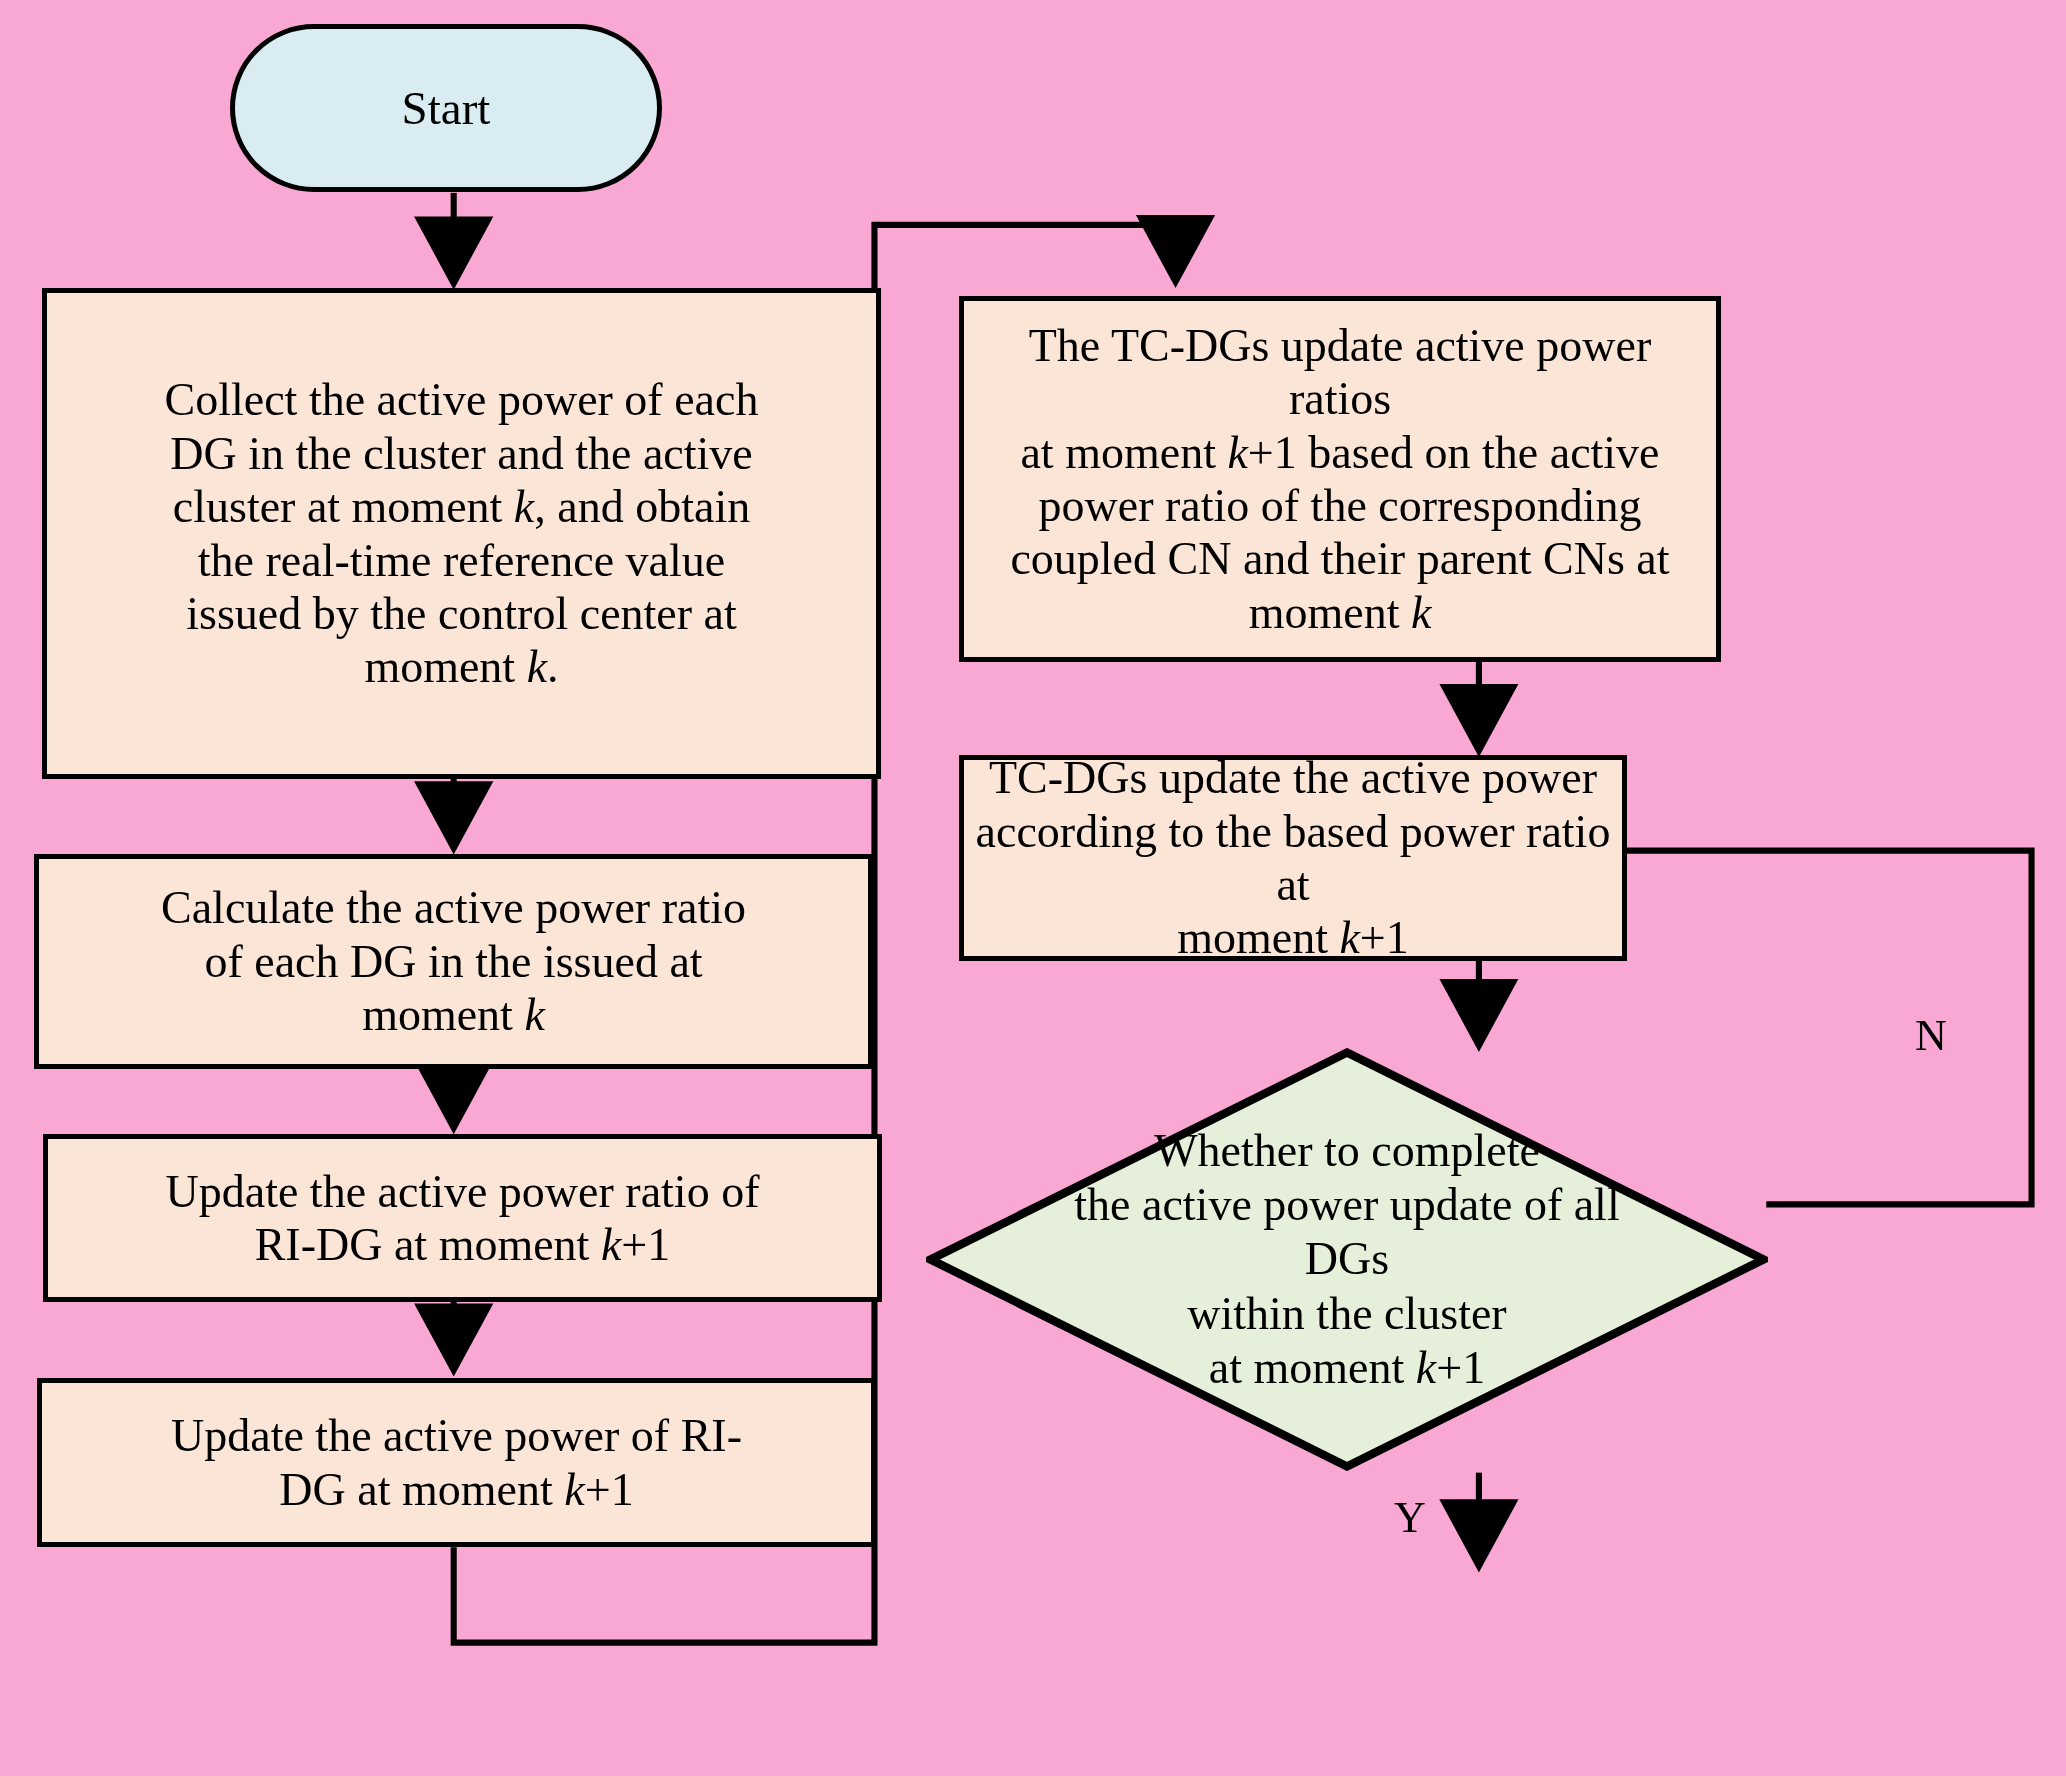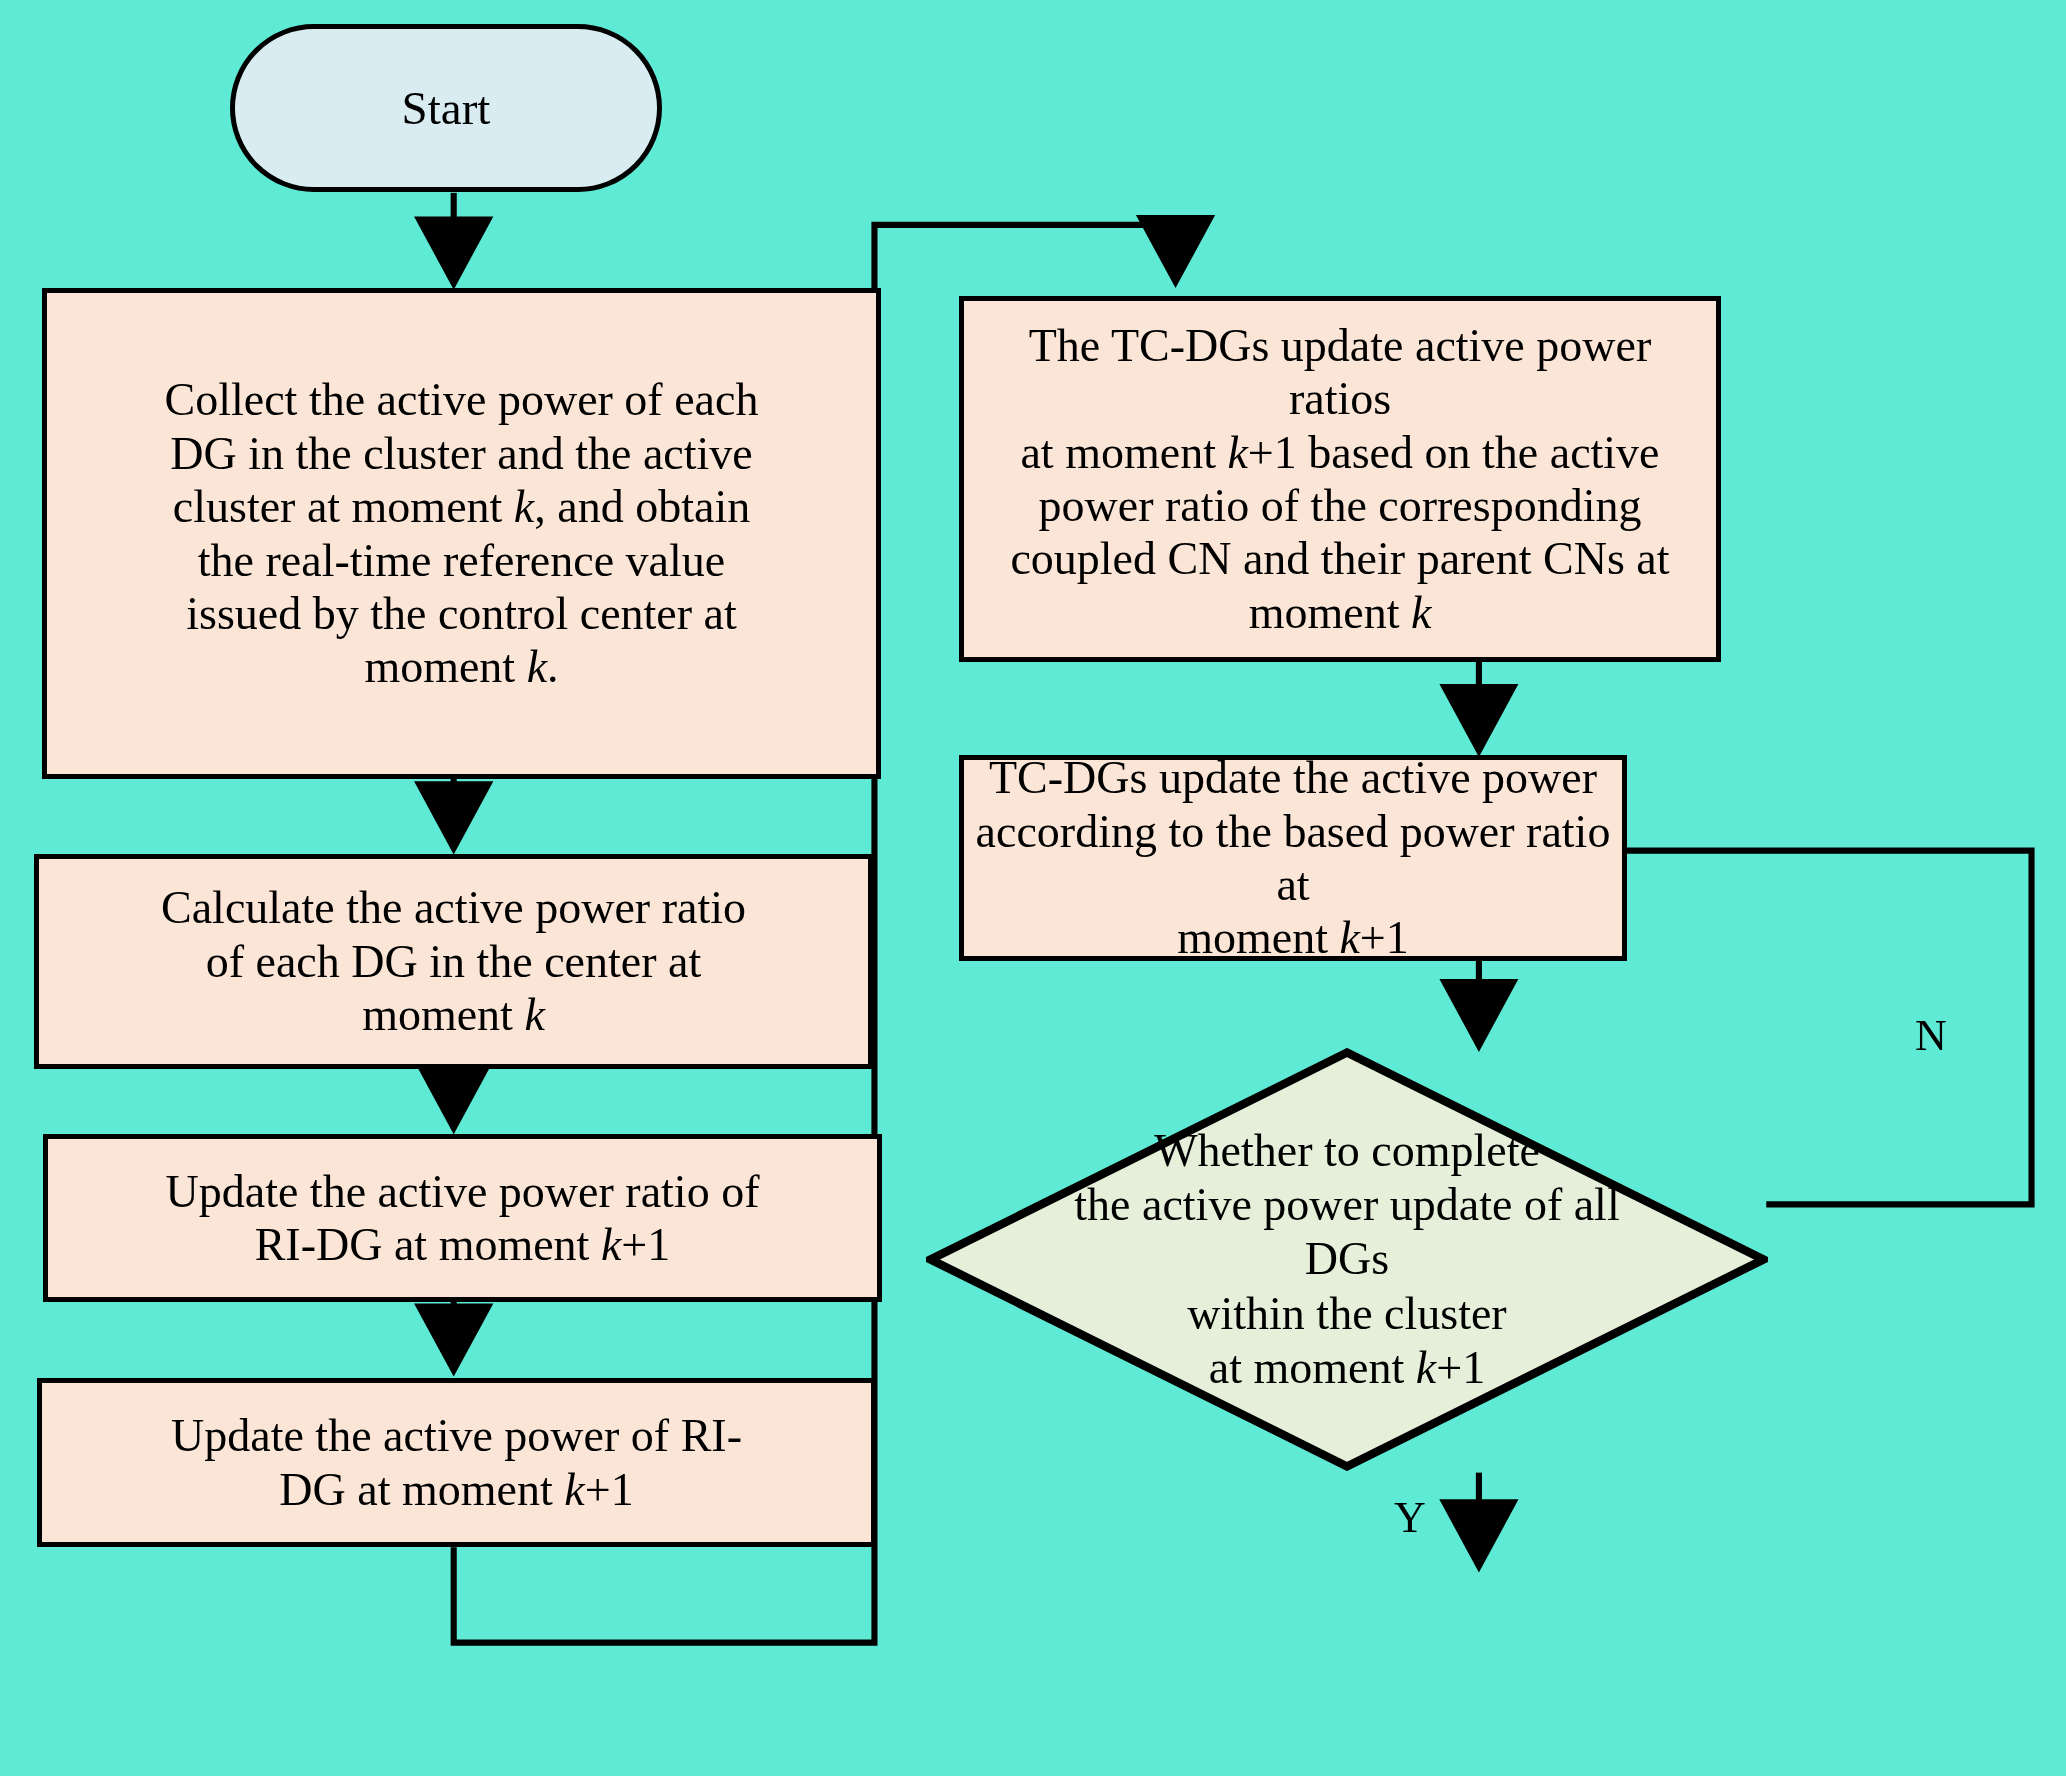--- a/index.html
+++ b/index.html
@@ -7,21 +7,21 @@
     padding: 0;
     background: #ffffff;
   }
   body {
     font-family: "Liberation Serif", "DejaVu Serif", serif;
   }
   #canvas {
     position: relative;
     width: 2066px;
     height: 1776px;
-    background: #5eead4;
+    background: #f9a8d4;
     overflow: hidden;
   }
   #edges {
     position: absolute;
     left: 0; top: 0;
     width: 2066px;
     height: 1776px;
     pointer-events: none;
   }
   .node {
@@ -121,21 +121,21 @@
       <span class="txt">cluster at moment <span class="ital">k</span>, and obtain</span>
       <span class="txt">the real-time reference value</span>
       <span class="txt">issued by the control center at</span>
       <span class="txt">moment <span class="ital">k</span>.</span>
     </span>
   </div>
 
   <div class="node process" style="left:34px; top:854px; width:839px; height:215px;">
     <span>
       <span class="txt">Calculate the active power ratio</span>
-      <span class="txt">of each DG in the center at</span>
+      <span class="txt">of each DG in the issued at</span>
       <span class="txt">moment <span class="ital">k</span></span>
     </span>
   </div>
 
   <div class="node process" style="left:34px; top:1134px; width:839px; height:168px;margin-left:9px;">
     <span>
       <span class="txt">Update the active power ratio  of</span>
       <span class="txt">RI-DG at moment <span class="ital">k</span>+1</span>
     </span>
   </div>

